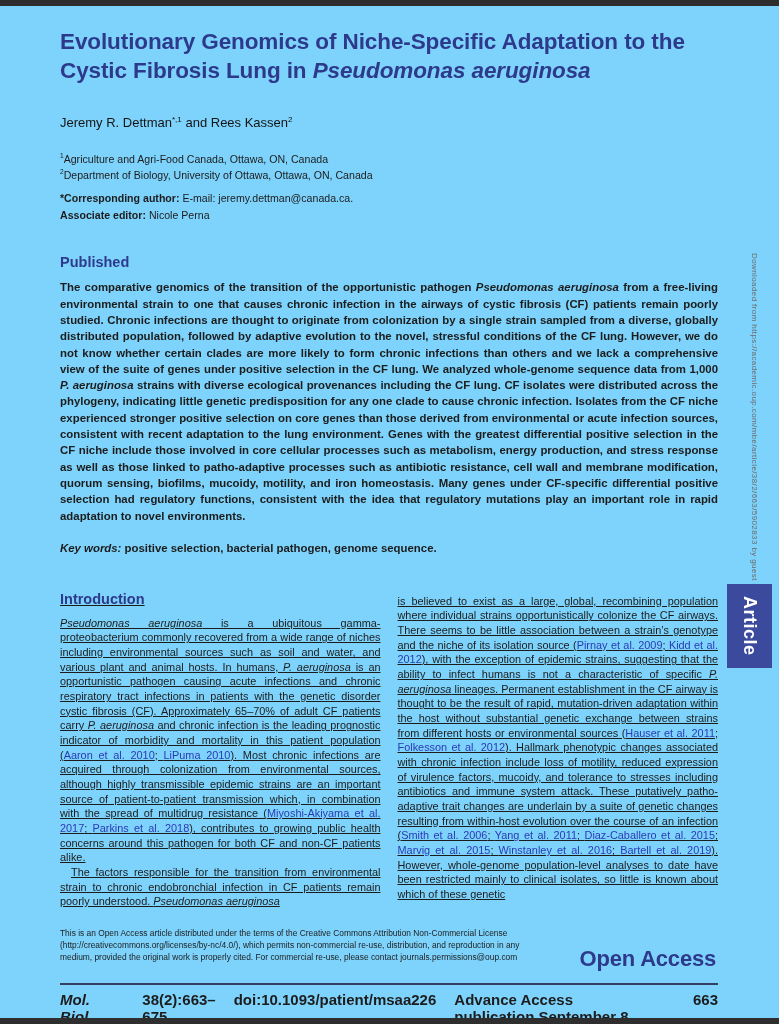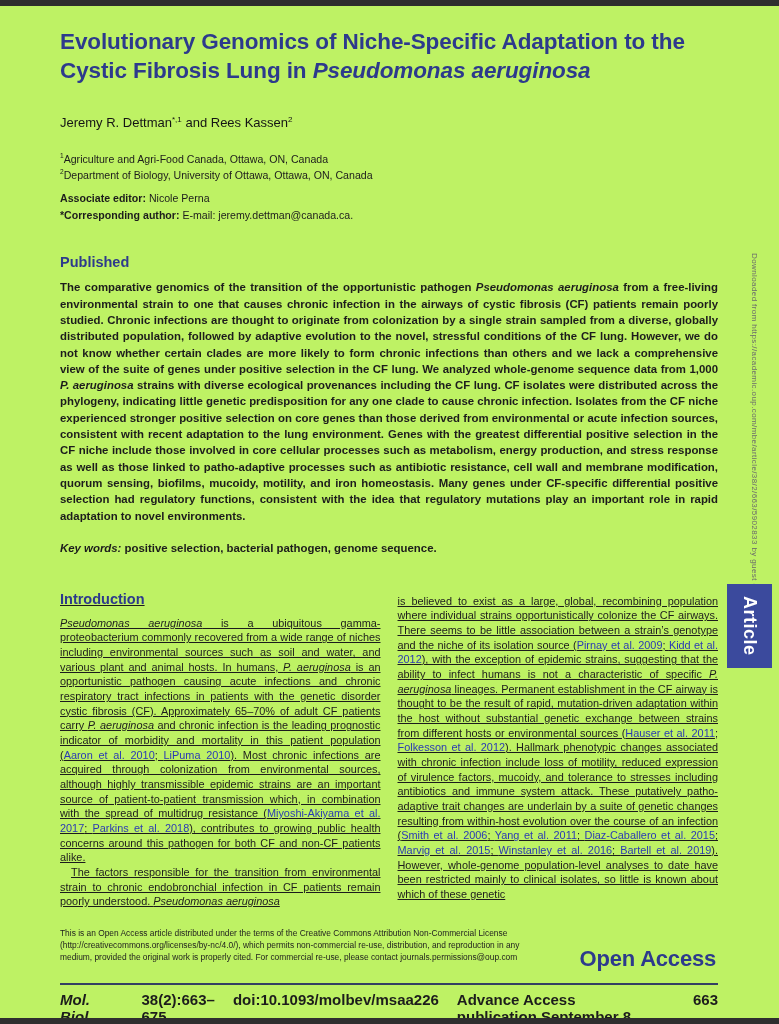--- a/index.html
+++ b/index.html
@@ -1,18 +1,18 @@
 <!DOCTYPE html>
 <html><head>
 <meta charset="utf-8">
 <style>
   * { margin:0; padding:0; box-sizing:border-box; }
   html,body { background:#ffffff; }
   body { width:779px; height:1024px; position:relative; font-family:"Liberation Sans", sans-serif; color:#1c1c1c; overflow:hidden; }
-  .page { position:absolute; inset:0; background:#bef264; }
+  .page { position:absolute; inset:0; background:#7dd3fc; }
 
   .edge-bar { position:absolute; left:0; width:779px; height:6px; background:#2e2e2e; }
   .edge-bar.top { top:0; }
   .edge-bar.bottom { bottom:0; }
 
   .main { position:absolute; left:60px; top:27px; width:658px; }
 
   .title { color:#2d3a8c; font-size:22.5px; font-weight:700; line-height:1.3; letter-spacing:-0.1px; }
   .authors { margin-top:29px; font-size:13px; color:#141414; }
   .affils { margin-top:21px; font-size:10.6px; line-height:1.6; }
@@ -60,22 +60,22 @@
       <span><span>Cystic Fibrosis Lung in </span><span class="it">Pseudomonas aeruginosa</span></span>
     </h1>
 
     <div class="authors"><span>Jeremy R. Dettman</span><sup>*,1</sup><span> and Rees Kassen</span><sup>2</sup></div>
 
     <div class="affils">
       <div><sup>1</sup><span>Agriculture and Agri-Food Canada, Ottawa, ON, Canada</span></div>
       <div><sup>2</sup><span>Department of Biology, University of Ottawa, Ottawa, ON, Canada</span></div>
     </div>
 
+    <div class="note"><span class="bd">*Corresponding author:</span><span> E-mail: jeremy.dettman@canada.ca.</span></div>
     <div class="note"><span class="bd">Associate editor:</span><span> Nicole Perna</span></div>
-    <div class="note"><span class="bd">*Corresponding author:</span><span> E-mail: jeremy.dettman@canada.ca.</span></div>
 
     <h2 class="sec-h abstract-h">Published</h2>
     <p class="abstract-body"><span>The comparative genomics of the transition of the opportunistic pathogen </span><span class="it">Pseudomonas aeruginosa</span><span> from a free-living environmental strain to one that causes chronic infection in the airways of cystic fibrosis (CF) patients remain poorly studied. Chronic infections are thought to originate from colonization by a single strain sampled from a diverse, globally distributed population, followed by adaptive evolution to the novel, stressful conditions of the CF lung. However, we do not know whether certain clades are more likely to form chronic infections than others and we lack a comprehensive view of the suite of genes under positive selection in the CF lung. We analyzed whole-genome sequence data from 1,000 </span><span class="it">P. aeruginosa</span><span> strains with diverse ecological provenances including the CF lung. CF isolates were distributed across the phylogeny, indicating little genetic predisposition for any one clade to cause chronic infection. Isolates from the CF niche experienced stronger positive selection on core genes than those derived from environmental or acute infection sources, consistent with recent adaptation to the lung environment. Genes with the greatest differential positive selection in the CF niche include those involved in core cellular processes such as metabolism, energy production, and stress response as well as those linked to patho-adaptive processes such as antibiotic resistance, cell wall and membrane modification, quorum sensing, biofilms, mucoidy, motility, and iron homeostasis. Many genes under CF-specific differential positive selection had regulatory functions, consistent with the idea that regulatory mutations play an important role in rapid adaptation to novel environments.</span></p>
     <p class="keywords"><span class="it">Key words:</span><span> positive selection, bacterial pathogen, genome sequence.</span></p>
 
     <div class="cols">
       <div class="col">
         <h2 class="sec-h">Introduction</h2>
         <p class="body-p"><span class="it">Pseudomonas aeruginosa</span><span> is a ubiquitous gamma-proteobacterium commonly recovered from a wide range of niches including environmental sources such as soil and water, and various plant and animal hosts. In humans, </span><span class="it">P. aeruginosa</span><span> is an opportunistic pathogen causing acute infections and chronic respiratory tract infections in patients with the genetic disorder cystic fibrosis (CF). Approximately 65–70% of adult CF patients carry </span><span class="it">P. aeruginosa</span><span> and chronic infection is the leading prognostic indicator of morbidity and mortality in this patient population (</span><span class="ref">Aaron et al. 2010</span><span>; </span><span class="ref">LiPuma 2010</span><span>). Most chronic infections are acquired through colonization from environmental sources, although highly transmissible epidemic strains are an important source of patient-to-patient transmission which, in combination with the spread of multidrug resistance (</span><span class="ref">Miyoshi-Akiyama et al. 2017</span><span>; </span><span class="ref">Parkins et al. 2018</span><span>), contributes to growing public health concerns around this pathogen for both CF and non-CF patients alike.</span></p>
         <p class="body-p indent"><span>The factors responsible for the transition from environmental strain to chronic endobronchial infection in CF patients remain poorly understood. </span><span class="it">Pseudomonas aeruginosa</span></p>
@@ -92,21 +92,21 @@
     <div>medium, provided the original work is properly cited. For commercial re-use, please contact journals.permissions@oup.com</div>
   </div>
 
   <div class="open-access">Open Access</div>
 
   <div class="foot-rule"></div>
 
   <div class="journal-line">
     <span class="it">Mol. Biol. Evol.</span>
     <span class="vol">38(2):663–675</span>
-    <span class="gap">doi:10.1093/molbev/msaa226</span>
+    <span class="gap">doi:10.1093/patient/msaa226</span>
     <span class="gap">Advance Access publication September 8, 2020</span>
     <span class="pageno">663</span>
   </div>
 
   <div class="dl-stamp">Downloaded from https://academic.oup.com/mbe/article/38/2/663/5902833 by guest on 04 February 2021</div>
   <div class="article-badge">Article</div>
 
   <div class="edge-bar bottom"></div>
 
 </div>

